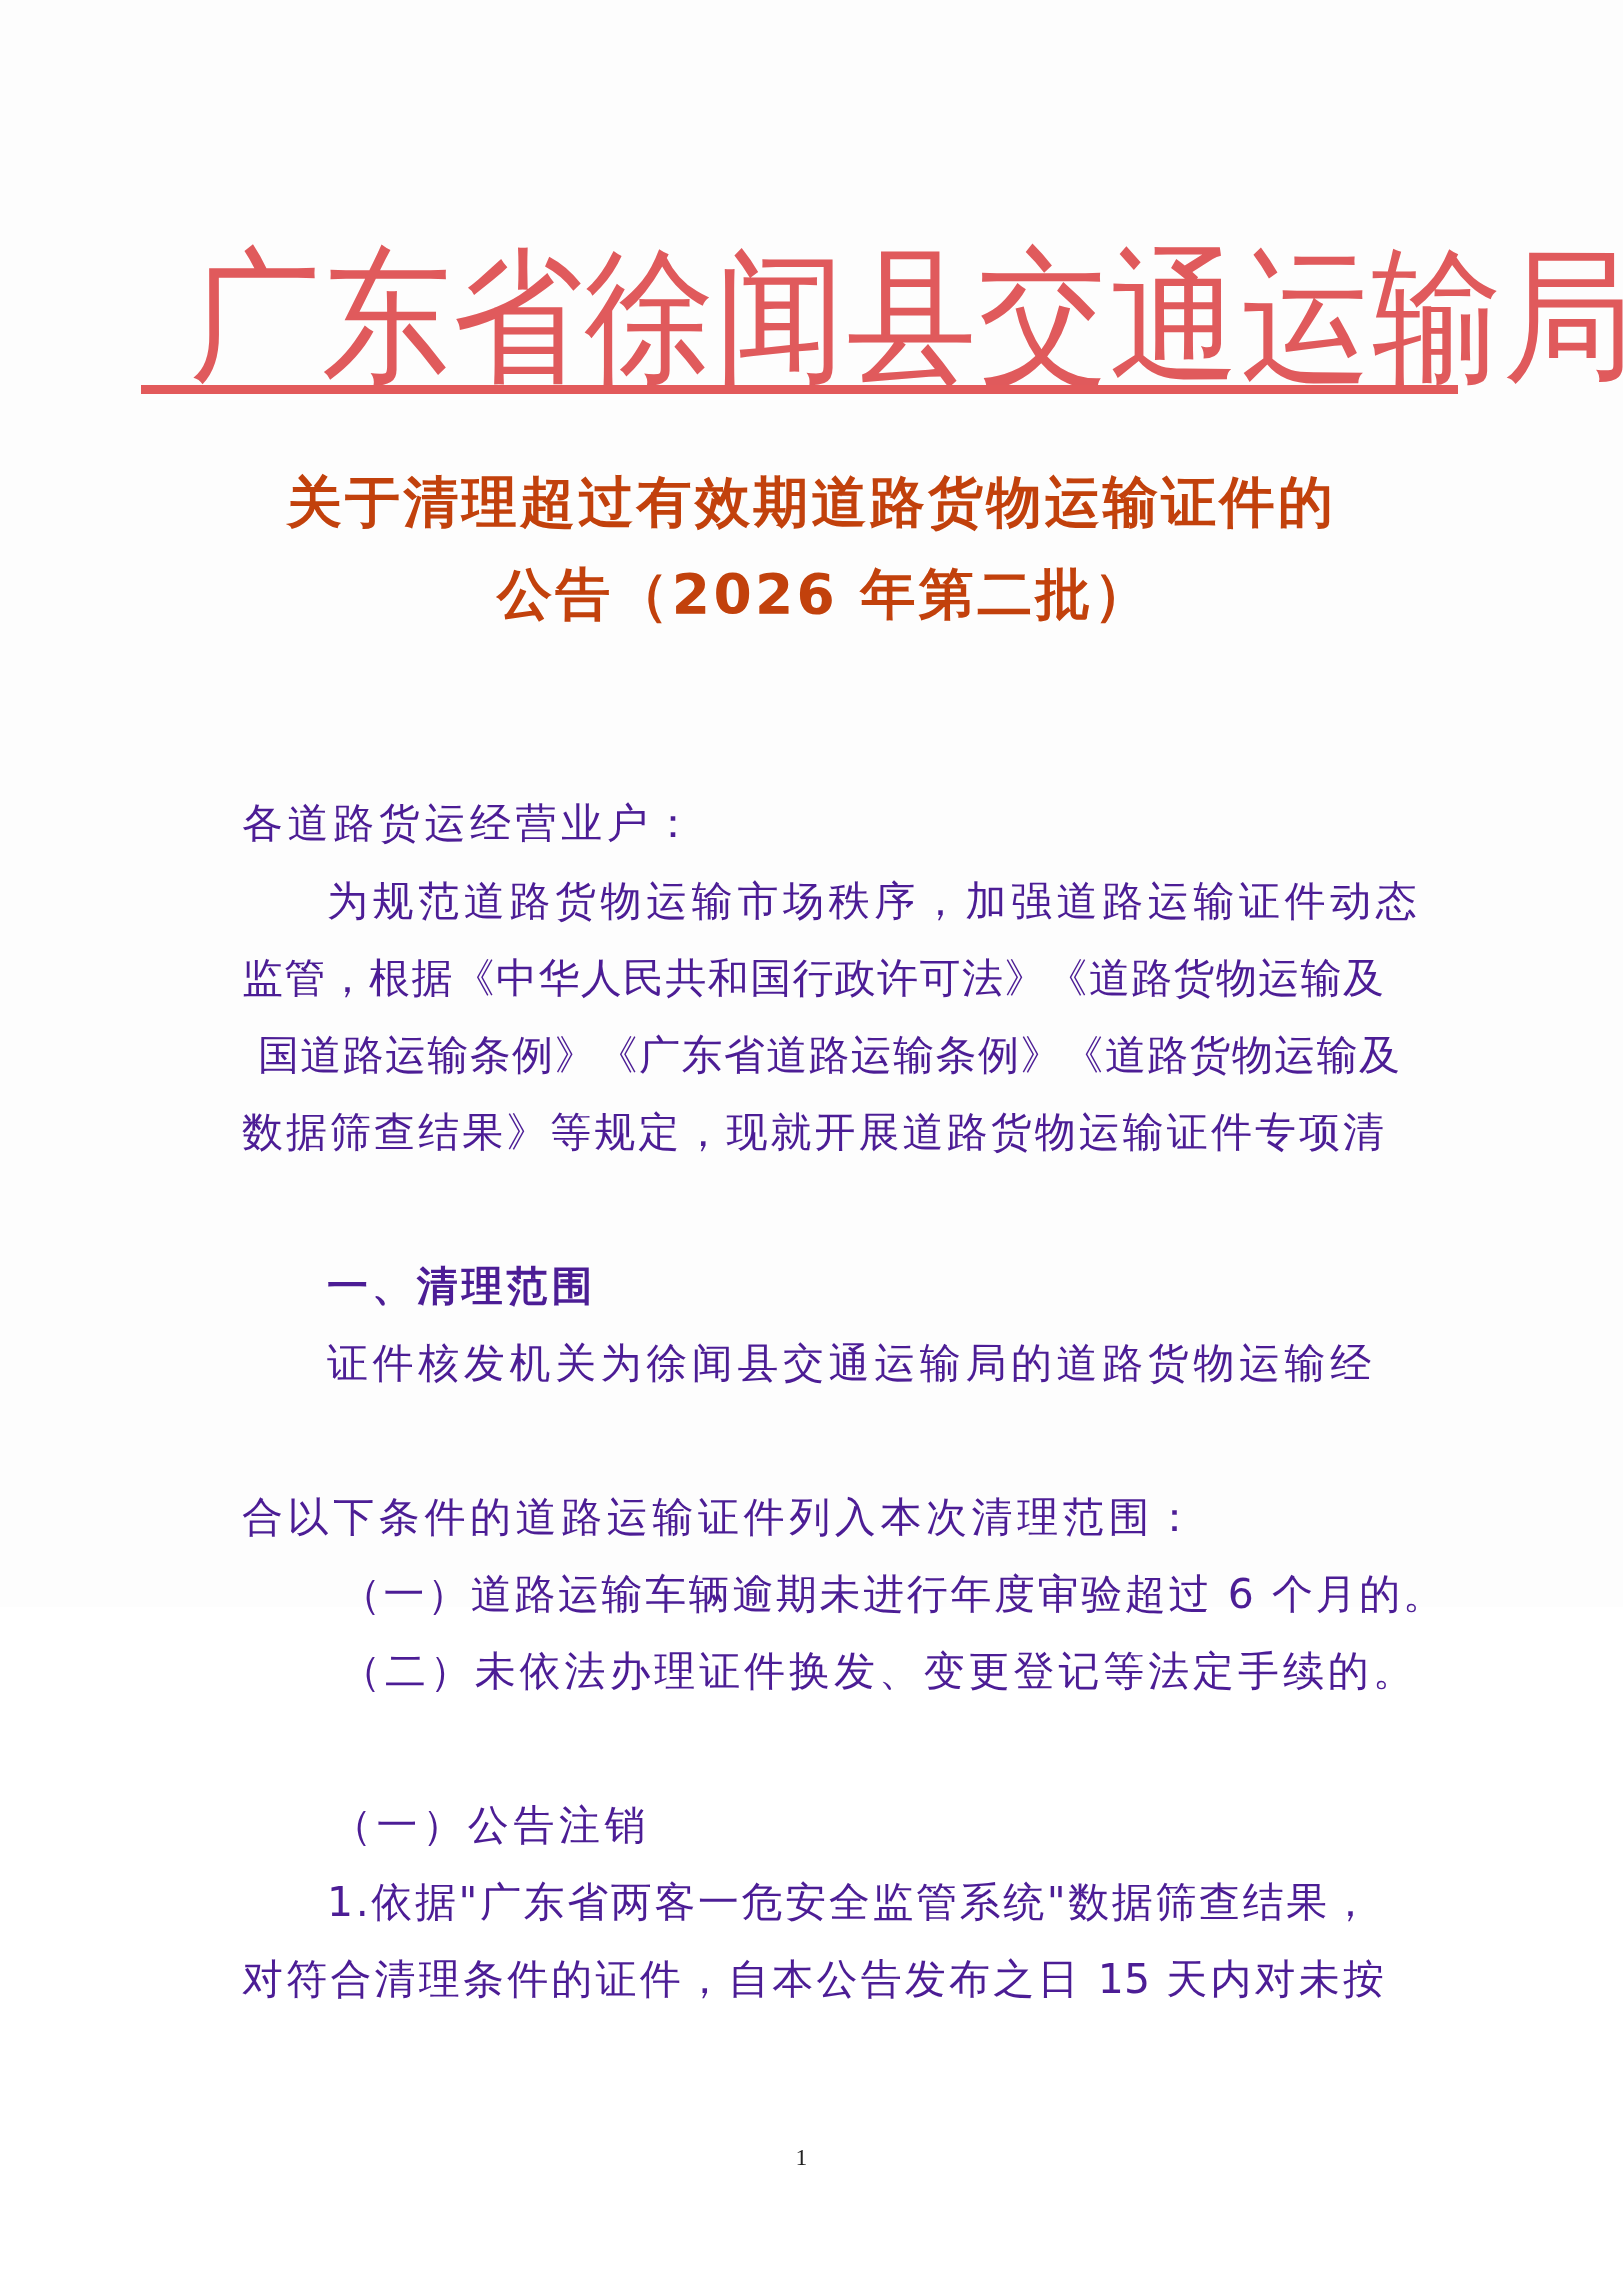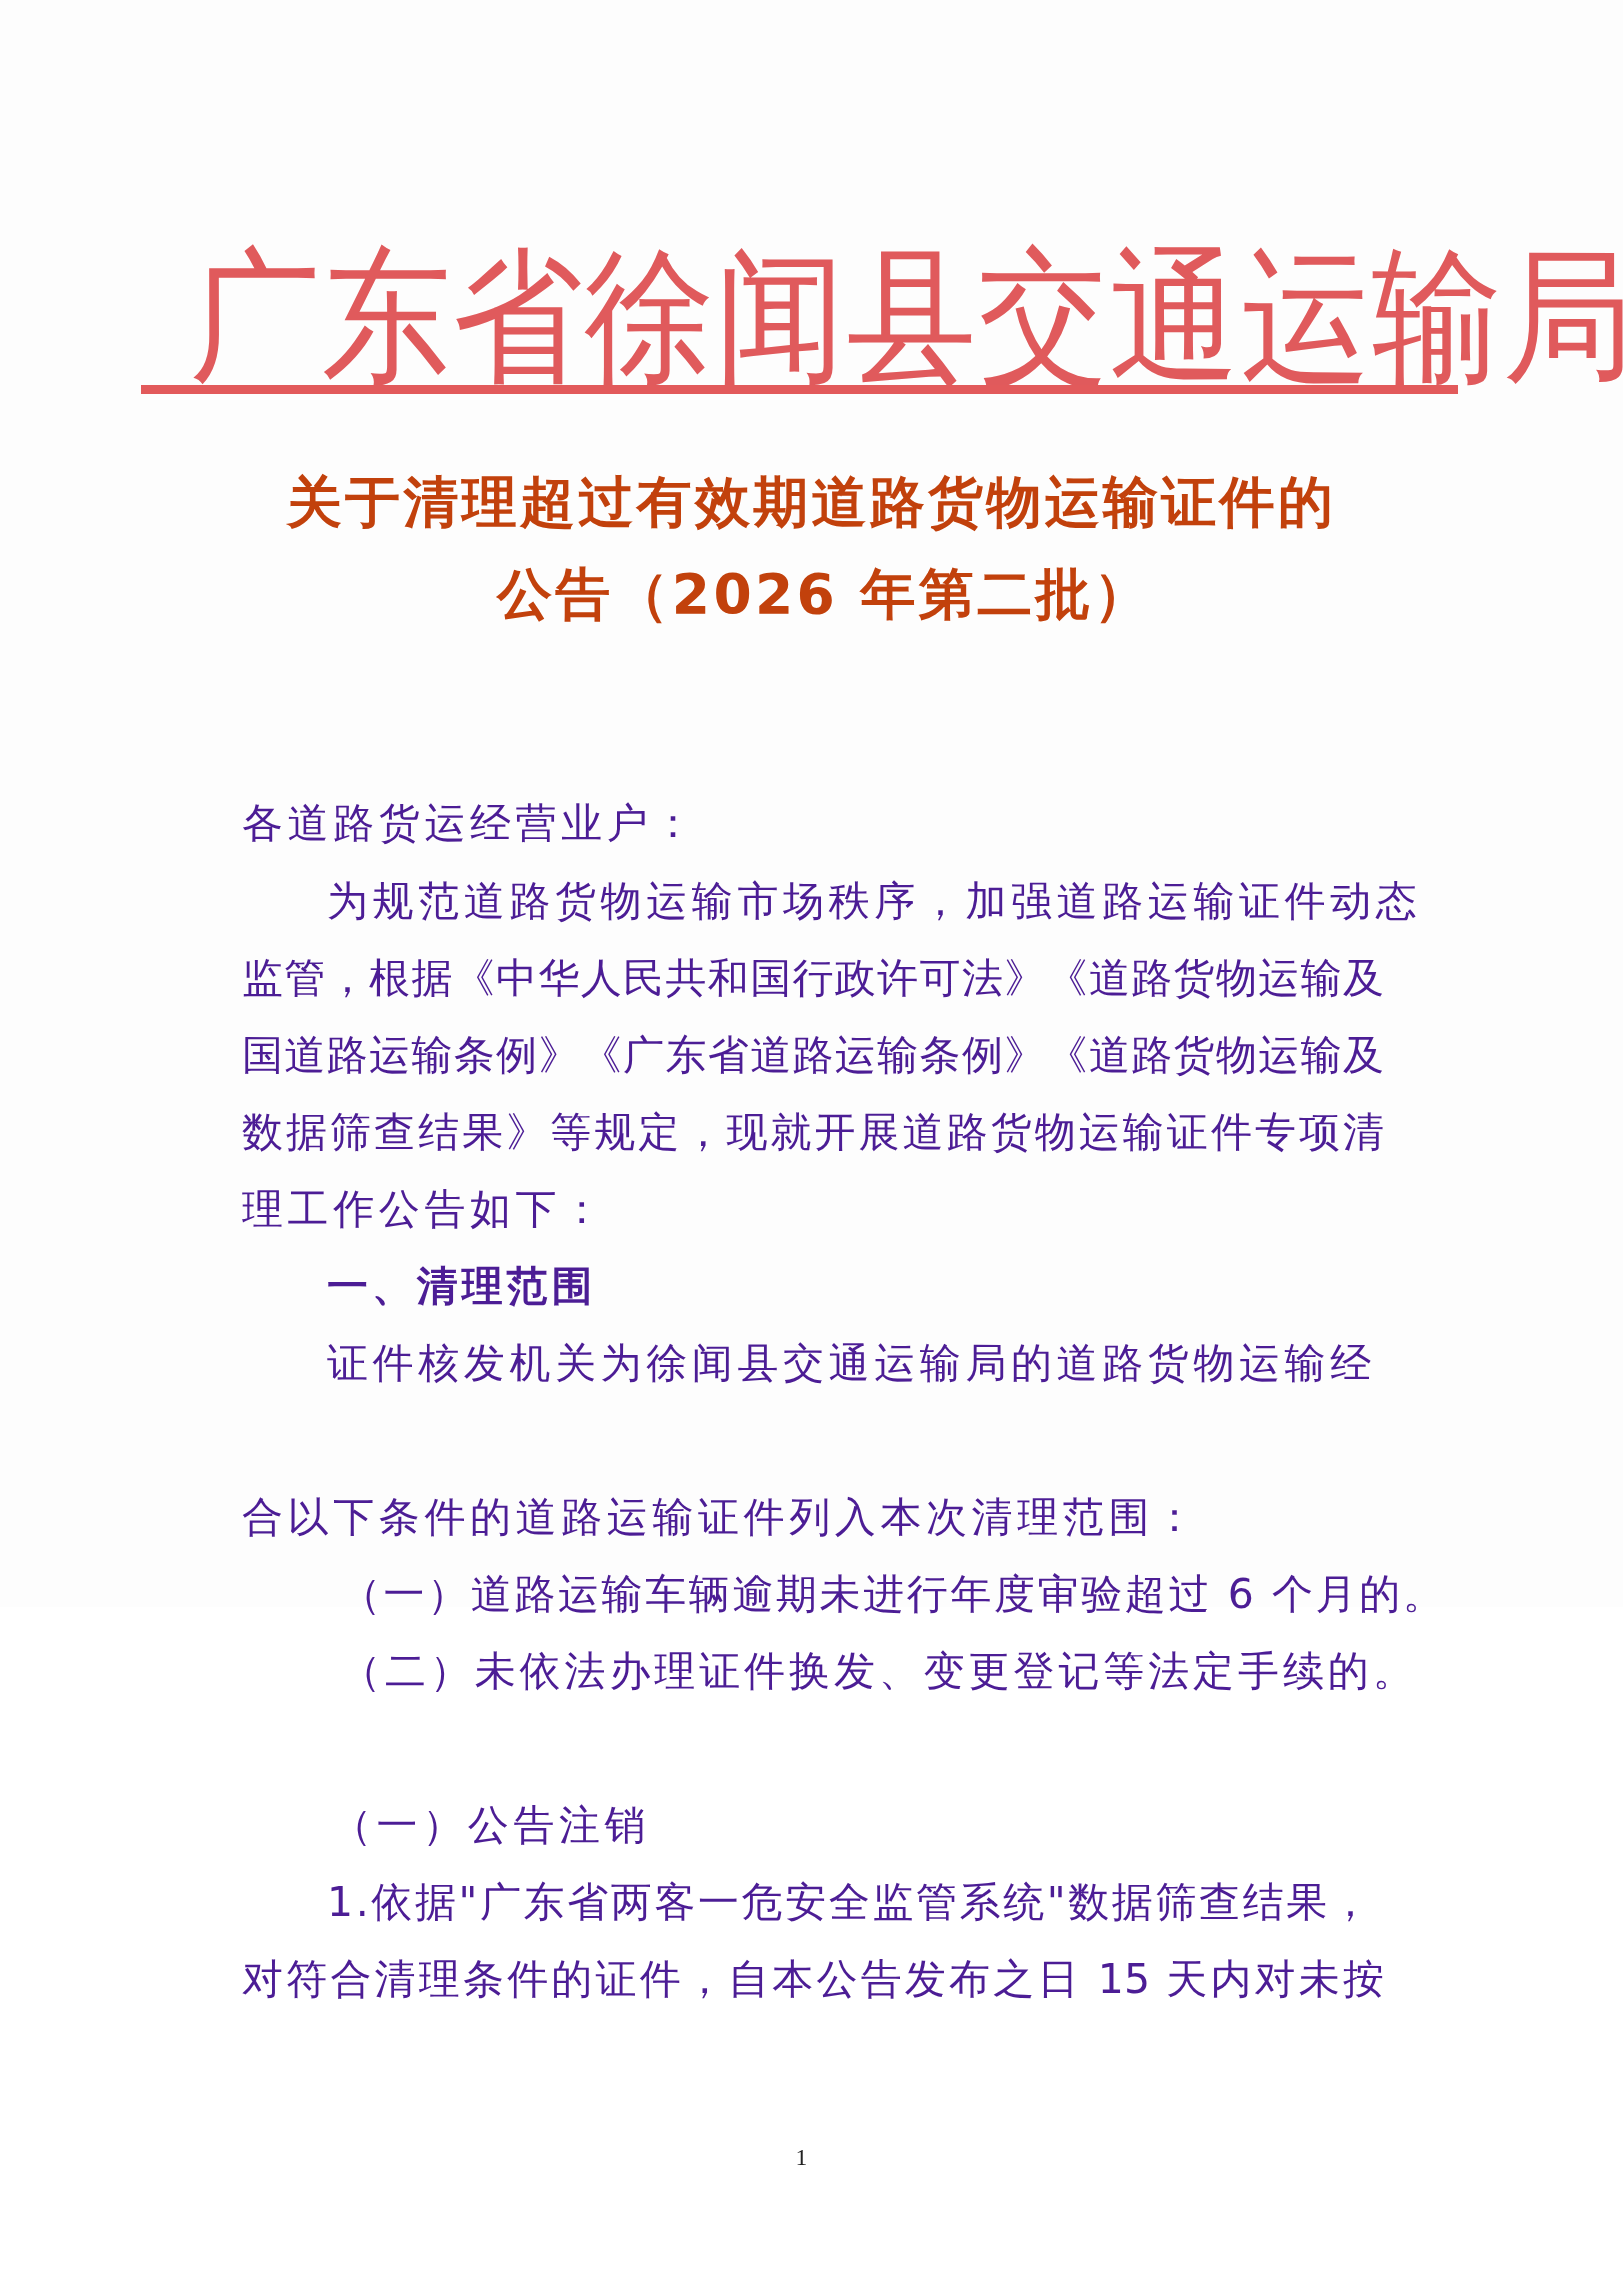--- a/index.html
+++ b/index.html
@@ -35,23 +35,22 @@
   <div class="org-header">广东省徐闻县交通运输局</div>
   <div class="red-rule"></div>
 
   <div class="doc-title l1">关于清理超过有效期道路货物运输证件的</div>
   <div class="doc-title l2">公告（2026 年第二批）</div>
 
   <div class="line" style="top:797px;">各道路货运经营业户：</div>
 
   <div class="line indent" style="top:875px; width:1057px;">为规范道路货物运输市场秩序，加强道路运输证件动态</div>
   <div class="line just" style="top:952px;">监管，根据《中华人民共和国行政许可法》《道路货物运输及</div>
-  <div class="line just" style="top:1029px;">国道路运输条例》《广东省道路运输条例》《道路货物运输及</div>
+  <div class="line just" style="top:1029px;margin-left:16px;">国道路运输条例》《广东省道路运输条例》《道路货物运输及</div>
   <div class="line just" style="top:1106px;">数据筛查结果》等规定，现就开展道路货物运输证件专项清</div>
-  <div class="line" style="top:1183px;">理工作公告如下：</div>
 
   <div class="line indent heading" style="top:1260px;">一、清理范围</div>
 
   <div class="line indent" style="top:1337px; width:1057px;">证件核发机关为徐闻县交通运输局的道路货物运输经</div>
   <div class="line" style="top:1491px;">合以下条件的道路运输证件列入本次清理范围：</div>
 
   <div class="line" style="top:1568px; left:340px; letter-spacing:2.6px;">（一）道路运输车辆逾期未进行年度审验超过 6 个月的。</div>
   <div class="line" style="top:1645px; left:340px; letter-spacing:3.9px;">（二）未依法办理证件换发、变更登记等法定手续的。</div>
 
 

